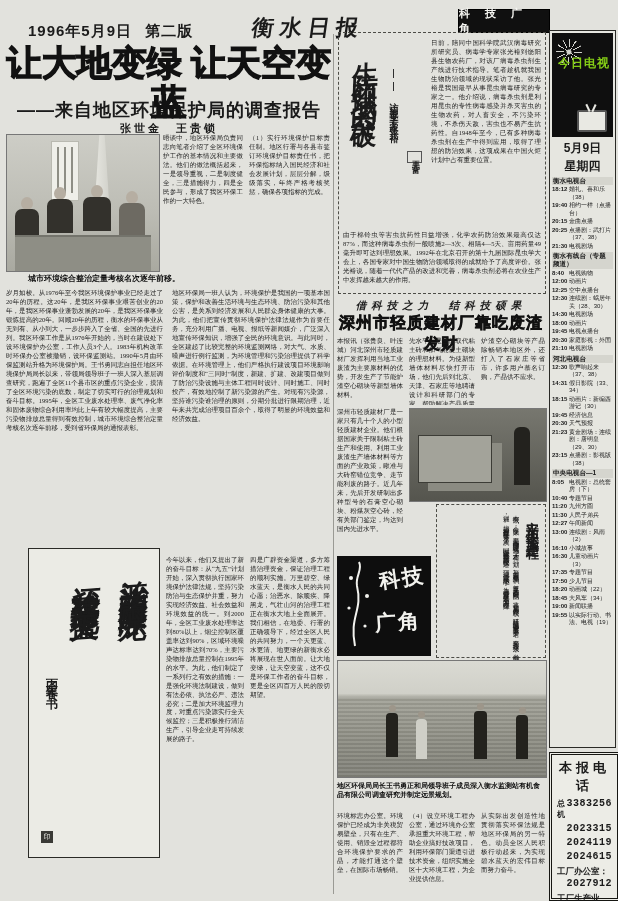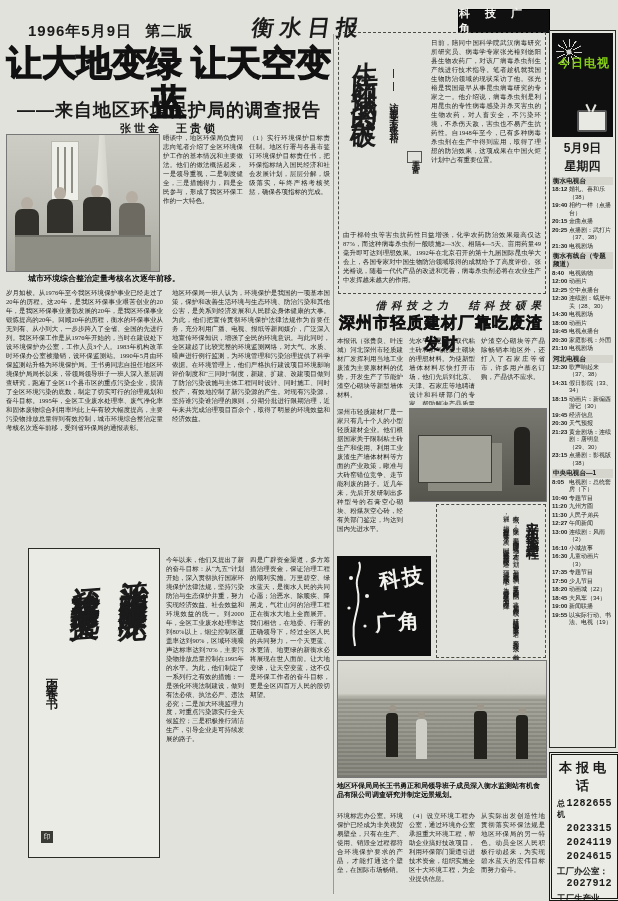--- a/index.html
+++ b/index.html
@@ -46,21 +46,21 @@
   .fg3 .hd3{width:7px;height:7px;border-radius:50%;background:#9d968a;margin:-8px auto 0;}
   .fg3.lite{background:#cfcfc7;}
   
   .dashbox{border:1px dashed #4c4c46;}
   .vert{writing-mode:vertical-rl;}
   .sf-title{font-size:26px;font-weight:900;letter-spacing:10px;transform:skew(-2deg,-3deg);
             font-family:"Liberation Serif",serif;}
   .sf-sub{font-size:9px;font-weight:700;letter-spacing:4px;}
   .sf-author{font-size:8px;font-weight:700;border:1px solid #555;padding:2px 1px;letter-spacing:2px;}
   
-  .kicker{font-size:10.5px;font-weight:900;text-align:right;letter-spacing:5px;font-style:italic;}
+  .kicker{font-size:10.5px;font-weight:900;text-align:center;letter-spacing:5px;font-style:italic;}
   .sz-head{font-size:16px;font-weight:900;text-align:center;letter-spacing:1px;-webkit-text-stroke:.6px #111;}
   
   .kj-box{background:#0e0e0e;color:#f2f2ee;overflow:hidden;}
   .kj-t{position:absolute;font-size:21px;font-weight:900;letter-spacing:2px;transform:rotate(-8deg);}
   .kj-b{position:absolute;font-size:21px;font-weight:900;letter-spacing:2px;transform:rotate(-4deg);}
   
   .ap-head{font-size:13px;font-weight:900;letter-spacing:3px;}
   .ap-body{font-size:6.5px;line-height:1.5;letter-spacing:1px;font-family:"Liberation Serif",serif;}
   
   .callig{background:#ebebE5;border:1px solid #2a2a26;}
@@ -372,21 +372,21 @@
           <span class="tv-prog">以实际行动、书法、电视（19）</span>
         </div>
       </div>
   </div>
 
   <div class="abs phonebox" style="left:549px;top:752px;width:65px;height:143px;">
     <div class="ph-title">本报电话</div>
     <div>
         <div class="ph-row">
           <span class="ph-label">总机</span>
-          <span class="ph-num">1282655</span>
+          <span class="ph-num">3383256</span>
         </div>
         <div class="ph-row">
           <span class="ph-num">2023315</span>
         </div>
         <div class="ph-row">
           <span class="ph-num">2024119</span>
         </div>
         <div class="ph-row">
           <span class="ph-num">2024615</span>
         </div>

